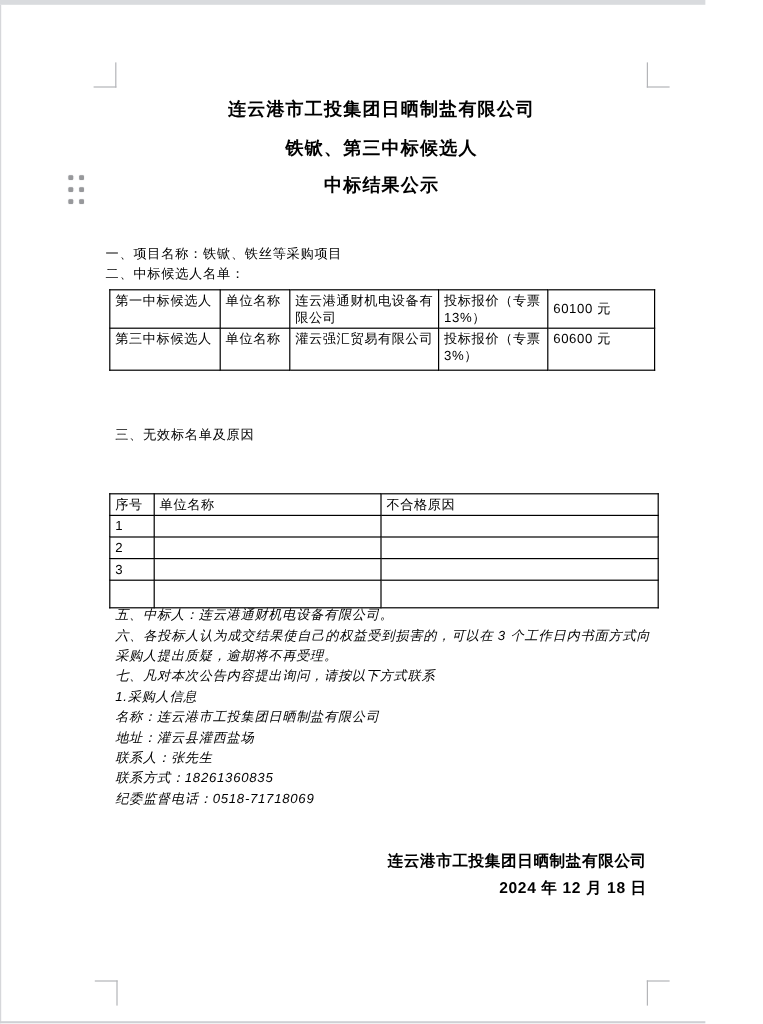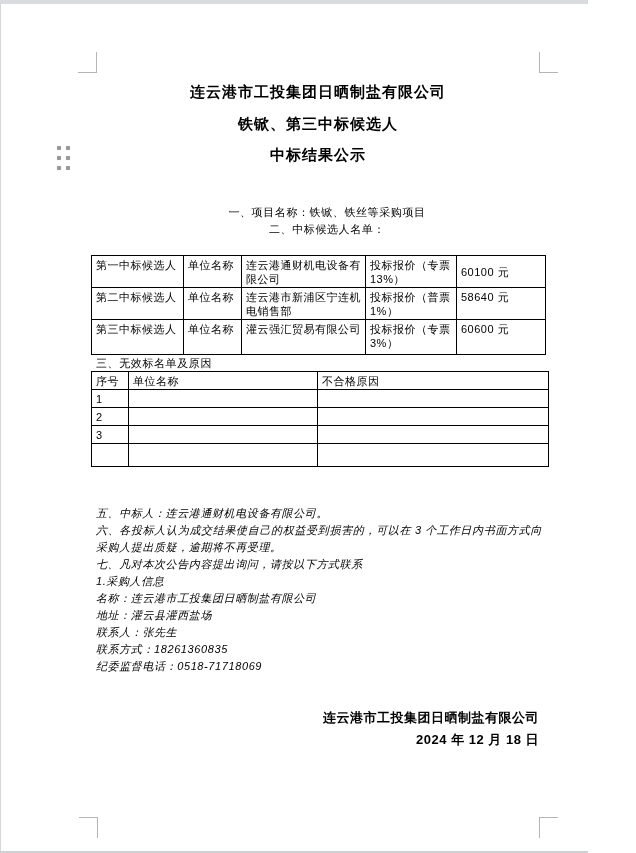--- a/index.html
+++ b/index.html
@@ -29,36 +29,36 @@
                column-gap:5px; row-gap:6px; cursor:grab; }
   .drag-dots i { display:block; width:4px; height:4px; background:#97989b;
                  border-radius:1px; box-shadow:0 0 1px #c6c7ca; }
 
   .titles { position:absolute; left:96px; top:76px; width:444px; text-align:center;
             font-size:15px; font-weight:bold; line-height:31.5px; letter-spacing:1px; }
   .titles div { white-space:nowrap; }
 
   p { margin:0; }
   .para { font-size:11px; line-height:17px; letter-spacing:0.6px; }
-  .block-a { position:absolute; left:104px; top:204px; width:446px;text-align:center; }
+  .block-a { position:absolute; left:88px; top:204px; width:446px; }
   .sec3    { position:absolute; left:96px; top:355px; width:446px; }
   .block-b { position:absolute; left:96px; top:505px; width:446px;font-style:italic; }
   .block-b .wrap2 { text-align:justify; }
 
   table { position:absolute; border-collapse:collapse; table-layout:fixed; background:#fff; }
   td, th { border:1px solid #000; font-size:11px; line-height:14px; font-weight:normal;
            padding:2px 4px 1px 4px; vertical-align:top; text-align:left;
            letter-spacing:0.5px; word-break:break-all; overflow:hidden; }
-  .candidate-table { left:91px; top:255px; width:454px; }
+  .candidate-table { left:91px; top:241px; width:454px; }
   .candidate-table tr.r1 { height:30px; }
   .candidate-table tr.r2 { height:32px; }
   .candidate-table tr.r3 { height:35px; }
   .candidate-table td.v-mid { vertical-align:middle; }
 
-  .invalid-table { left:91px; top:371px; width:457px; }
+  .invalid-table { left:91px; top:411px; width:457px; }
   .invalid-table tr.hr { height:18px; }
   .invalid-table tr.ir { height:15px; }
   .invalid-table tr.lr { height:23px; }
 
   .signature { position:absolute; left:96px; top:707px; width:443px; text-align:right;
                font-weight:bold; font-size:13px; line-height:21.5px; letter-spacing:0.5px; }
 </style>
 </head>
 <body>
 
@@ -102,27 +102,20 @@
         <col style="width:91px">
         <col style="width:89px">
       </colgroup>
     <tbody>
       <tr class="r1">
         <td>第一中标候选人</td>
         <td>单位名称</td>
         <td>连云港通财机电设备有限公司</td>
         <td>投标报价（专票13%）</td>
         <td class="v-mid">60100 元</td>
-      </tr>
-      <tr class="r2">
-        <td>第二中标候选人</td>
-        <td>单位名称</td>
-        <td>连云港市新浦区宁连机电销售部</td>
-        <td>投标报价（普票1%）</td>
-        <td>58640 元</td>
       </tr>
       <tr class="r3">
         <td>第三中标候选人</td>
         <td>单位名称</td>
         <td>灌云强汇贸易有限公司</td>
         <td>投标报价（专票3%）</td>
         <td>60600 元</td>
       </tr>
     </tbody>
   </table>

